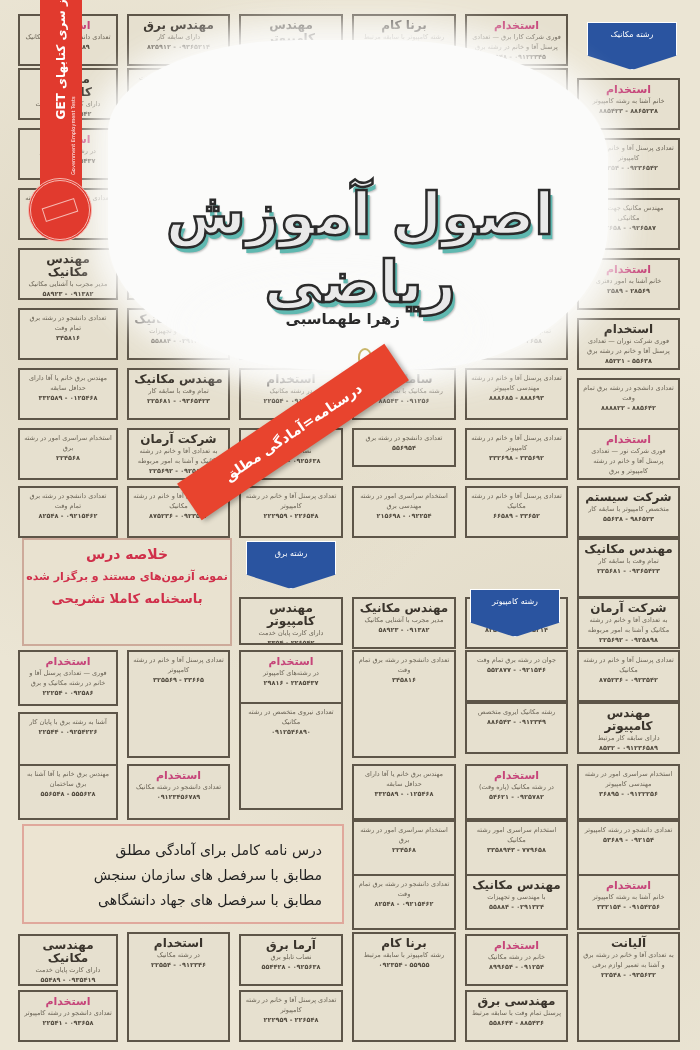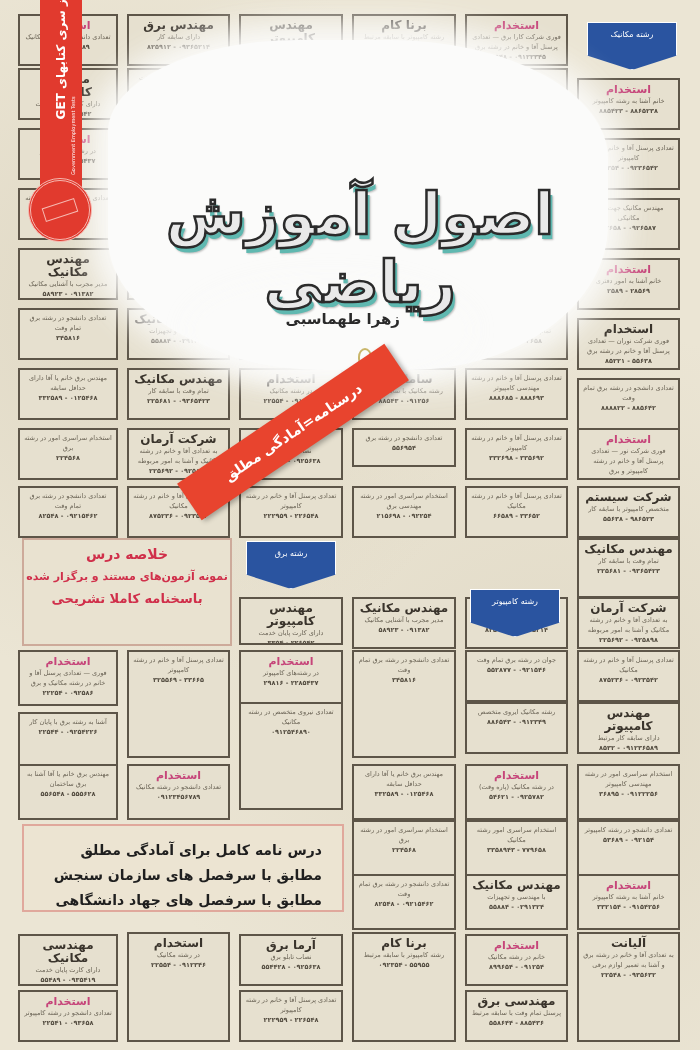--- a/index.html
+++ b/index.html
@@ -115,24 +115,24 @@
   .summary-box {
     position: absolute; left: 22px; top: 538px; width: 210px; height: 108px;
     border: 2px solid #cdaa9a; background: #e9e2d0;
     text-align: center; direction: rtl;
     color: #d02f4a; font-weight: bold;
   }
   .summary-box .s1 { font-size: 14px; margin-top: 6px; }
   .summary-box .s2 { font-size: 11px; margin-top: 8px; }
   .summary-box .s3 { font-size: 13px; margin-top: 8px; }
   .desc-box {
-    position: absolute; left: 22px; top: 824px; width: 322px; height: 88px;
+    position: absolute; left: 22px; top: 824px; width: 322px; height: 100px;
     border: 2px solid #e0a89c; background: #ece4d2;
     direction: rtl; text-align: right; padding: 12px 20px 0 10px;
-    color: #1f1f1f; font-weight: bold; font-size: 14px; line-height: 25px;
+    color: #1f1f1f; font-weight: normal; font-size: 14px; line-height: 25px;
   }
 </style>
 </head>
 <body>
 
 <div class="cover">
 
   <div id="ad-layer">
       <div class="ad" style="left: 18px; top: 14px; width: 100px; height: 52px;">
         <div class="h red">استخدام</div>

